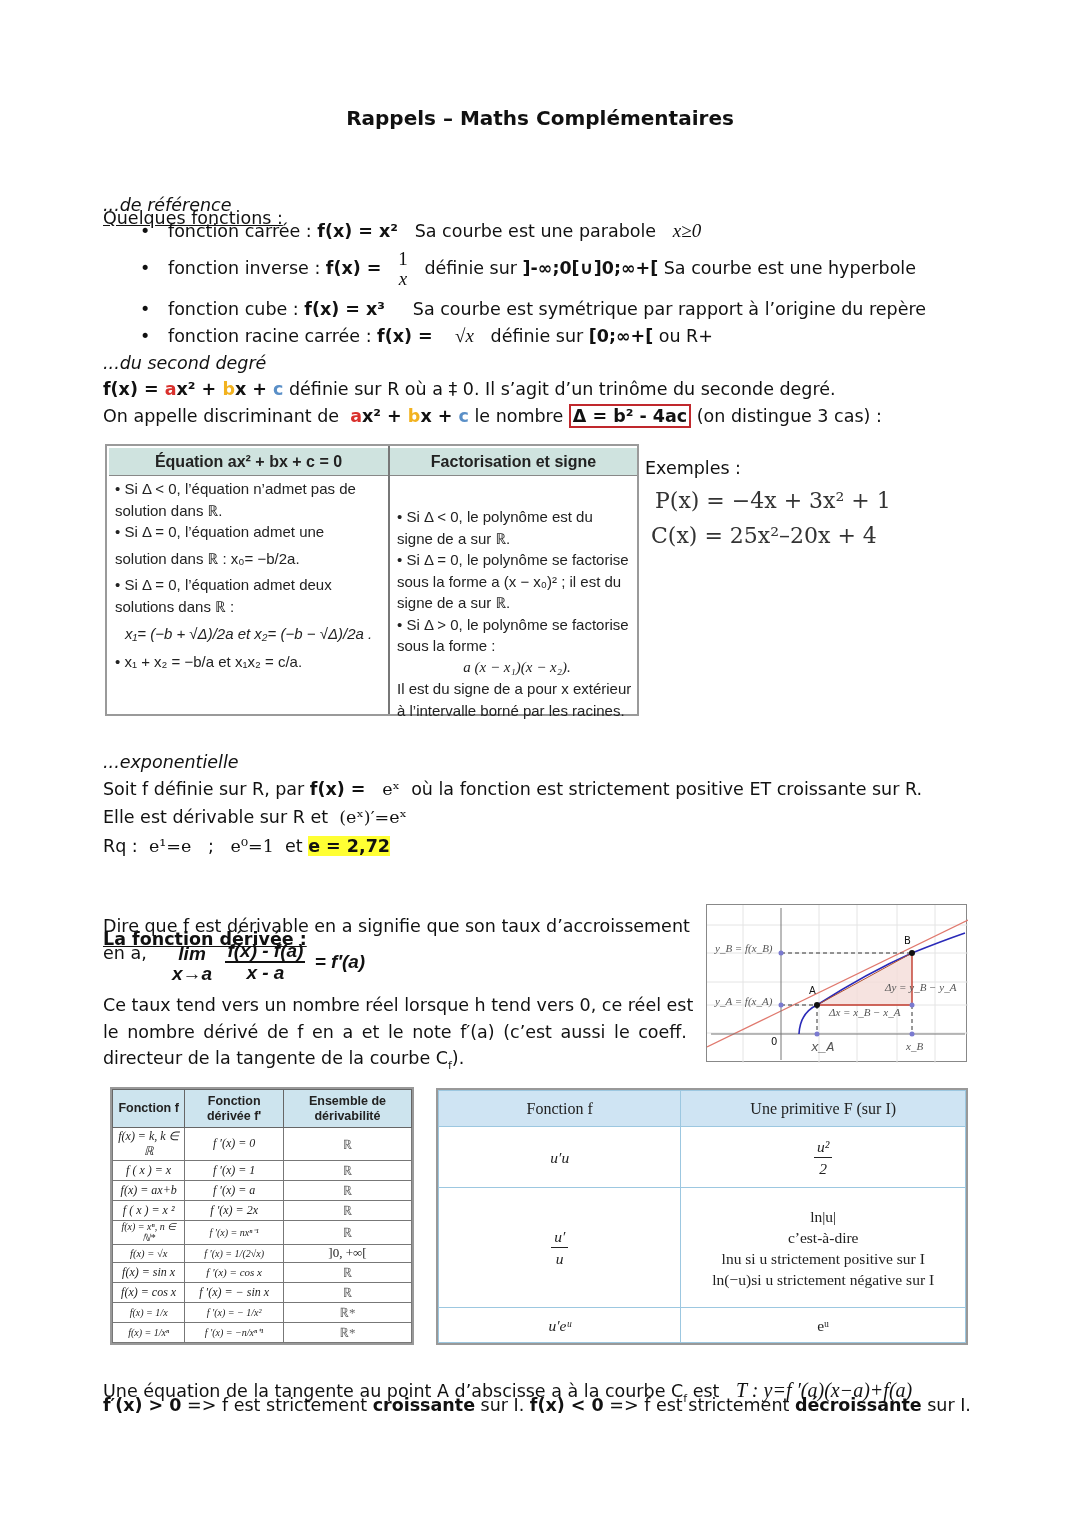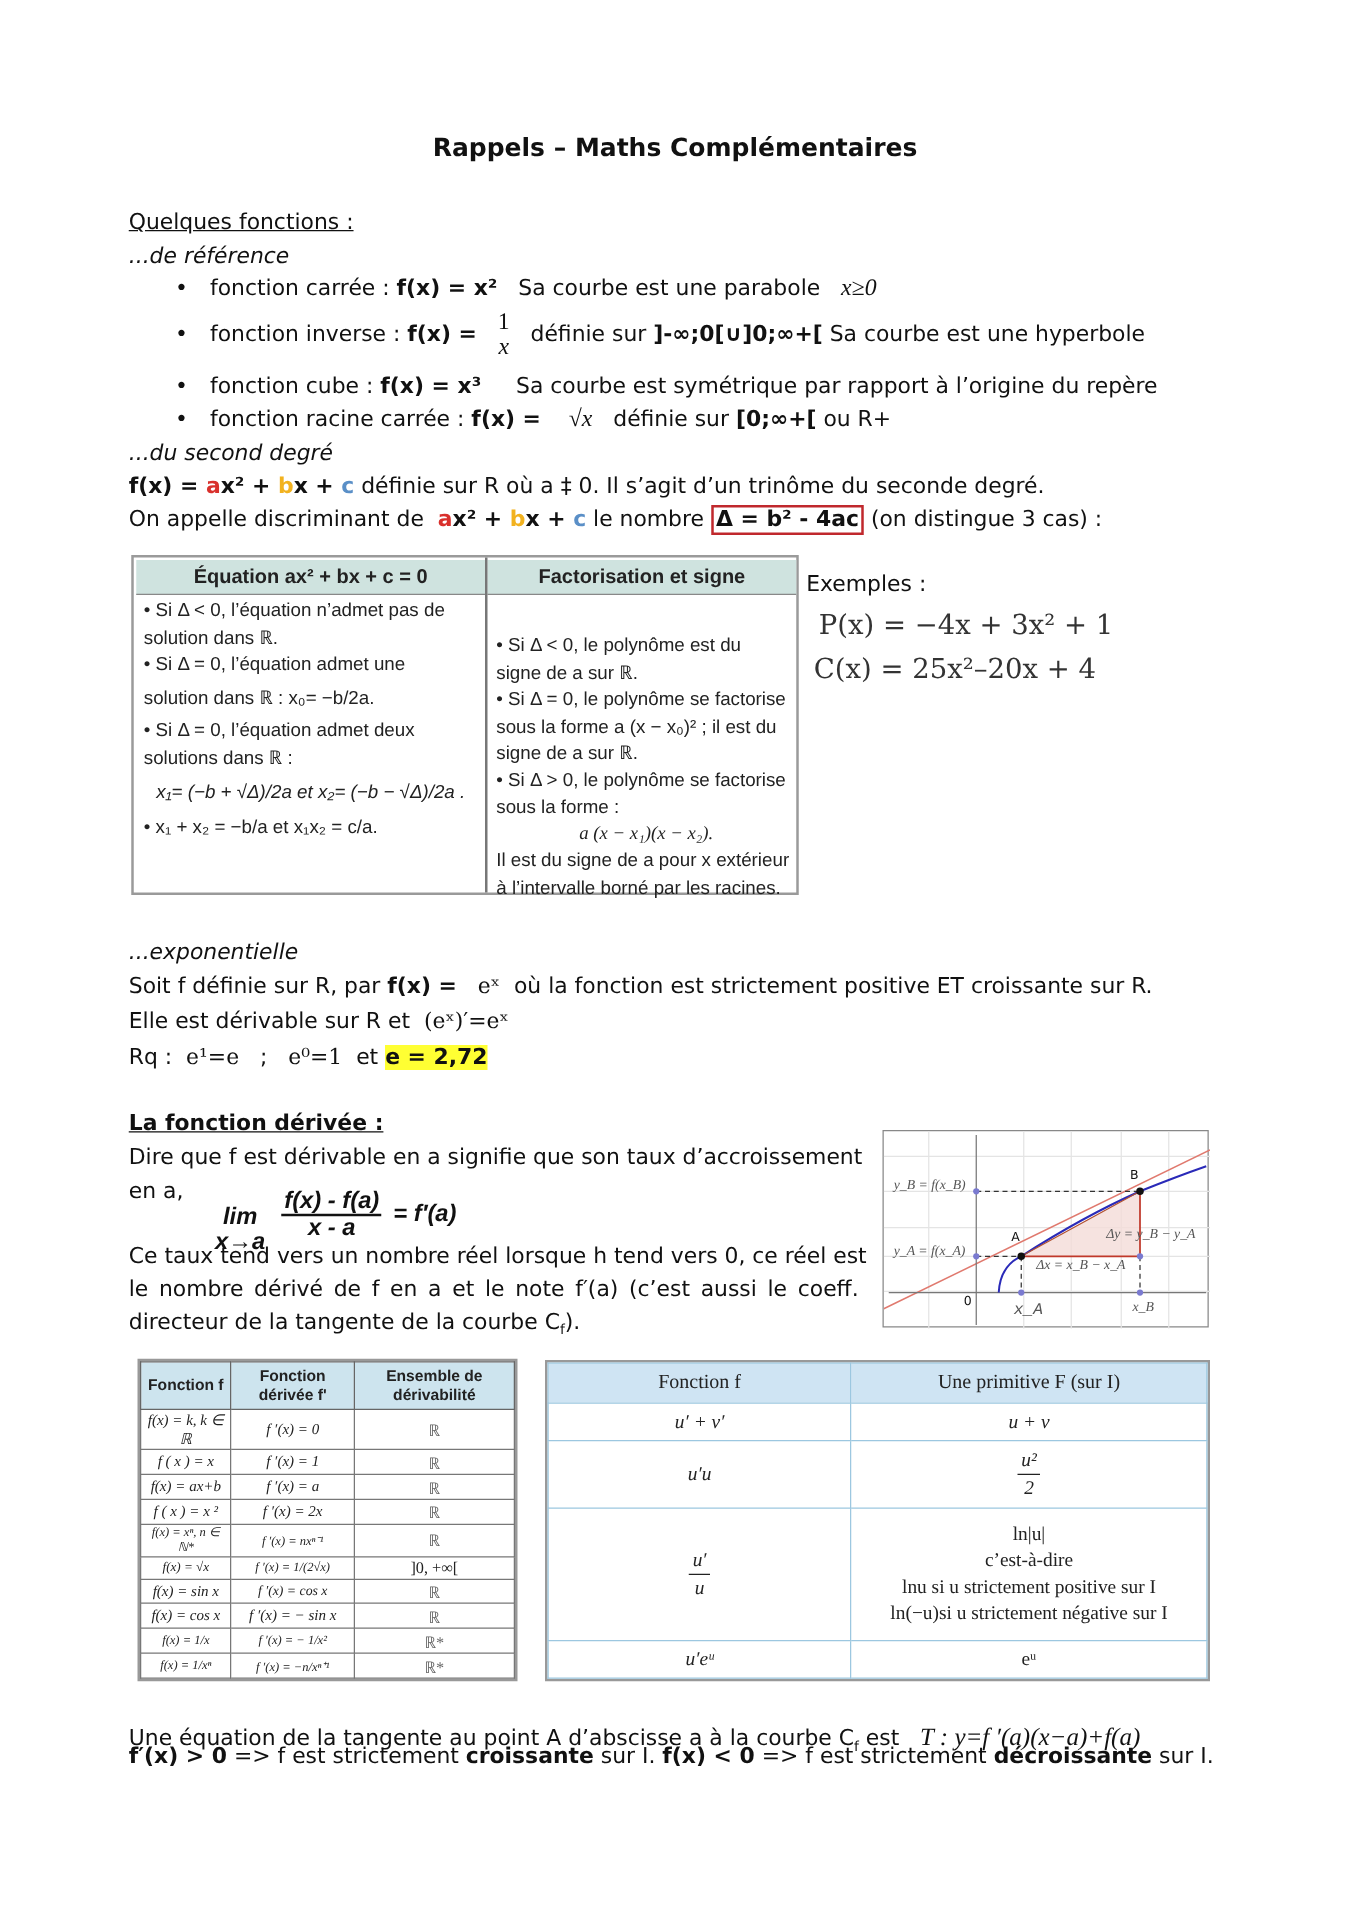--- a/index.html
+++ b/index.html
@@ -2,21 +2,21 @@
 <html><head>
 <meta charset="utf-8">
 <style>
   * { box-sizing: border-box; }
   html, body { margin: 0; padding: 0; background: #ffffff; }
   body { width: 1080px; height: 1527px; position: relative; overflow: hidden;
          font-family: "DejaVu Sans", sans-serif; color: #111; font-size: 17.5px; }
   .abs { position: absolute; }
   .title { top: 106px; left: 0; width: 1080px; text-align: center; font-weight: bold; font-size: 20px; }
   .line { left: 103px; white-space: nowrap; line-height: 24px; }
-  .u { text-decoration: underline; }
+  .u { text-decoration: underline; margin-top: 40px; }
   .it { font-style: italic; }
   .b { font-weight: bold; }
   .serif { font-family: "DejaVu Serif", serif; }
   .ser-it { font-family: "Liberation Serif", serif; font-style: italic; font-size: 19px; }
   .bullet { left: 140px; }
   .bullet::before { content: "•"; position: absolute; left: 0; }
   .bullet span.txt { margin-left: 28px; }
   .frac { display: inline-block; vertical-align: middle; text-align: center; font-family: "Liberation Serif", serif; font-style: italic; font-size: 19px; line-height: 20px; }
   .frac .num { display: block; border-bottom: none; }
   .frac .den { display: block; }
@@ -135,21 +135,21 @@
 <div class="abs line" style="top:834px;">
   <span>Rq :</span>&nbsp;&nbsp;<span class="serif">e¹=e</span>&nbsp;&nbsp;&nbsp;<span>;</span>&nbsp;&nbsp;&nbsp;<span class="serif">e⁰=1</span>&nbsp;&nbsp;<span>et</span>&nbsp;<span class="hl">e = 2,72</span>
 </div>
 
 <div class="abs line u" style="top:887px;font-weight:bold;">La fonction dérivée :</div>
 <div class="abs line" style="top:914px;">Dire que f est dérivable en a signifie que son taux d’accroissement</div>
 <div class="abs line" style="top:941px;">
   <span>en a,</span>
 </div>
 <div class="abs" style="left:172px; top:940px; font-family:'Liberation Sans',sans-serif; font-weight:bold; font-style:italic; font-size:19px; line-height:20px;">
-  <div style="display:inline-block; text-align:center; vertical-align:middle;"><div style="margin-top:24px">lim</div><div>x→a</div></div>
+  <div style="display:inline-block; text-align:center; vertical-align:middle;"><div style="margin-top:4px">lim</div><div>x→a</div></div>
   <div style="display:inline-block; text-align:center; vertical-align:middle; margin-left:8px;"><div style="border-bottom:2px solid #111; padding:0 2px;">f(x) - f(a)</div><div>x - a</div></div>
   <span style="vertical-align:middle; margin-left:4px;">= f′(a)</span>
 </div>
 <div class="abs line" style="top:993px;">Ce taux tend vers un nombre réel lorsque h tend vers 0, ce réel est</div>
 <div class="abs line" style="top:1020px; word-spacing:3px;">le nombre dérivé de f en a et le note f′(a) (c’est aussi le coeff.</div>
 <div class="abs line" style="top:1046px;">
   <span>directeur de la tangente de la courbe C</span><sub style="font-size:11px">f</sub><span>).</span>
 </div>
 
 <div class="abs graph">
@@ -265,24 +265,20 @@
     </table>
 </div>
 
 <div class="abs tbl-p">
   <table>
     <tbody>
         <tr>
       <th style="width:46%">Fonction f</th>
       <th>Une primitive F (sur I)</th>
     </tr>
-    <tr style="height:26px">
-          <td style="font-style:italic">u′ + v′</td>
-          <td style="font-style:italic">u + v</td>
-        </tr>
     <tr style="height:44px">
       <td style="font-style:italic">u′u</td>
       <td style="font-style:italic"><div style="display:inline-block;"><div style="border-bottom:1px solid #222; padding:0 3px;">u²</div><div>2</div></div></td>
     </tr>
     <tr style="height:90px">
       <td style="font-style:italic"><div style="display:inline-block;"><div style="border-bottom:1px solid #222; padding:0 3px;">u′</div><div>u</div></div></td>
       <td>
         <div>ln|u|</div>
         <div>c’est-à-dire</div>
         <div>lnu si u strictement positive sur I</div>

